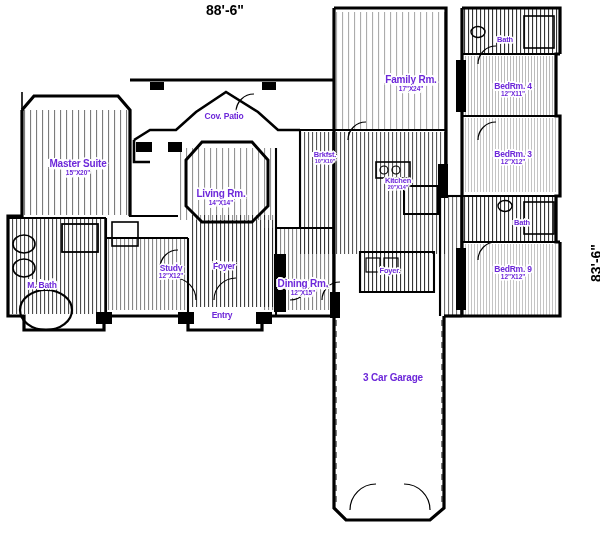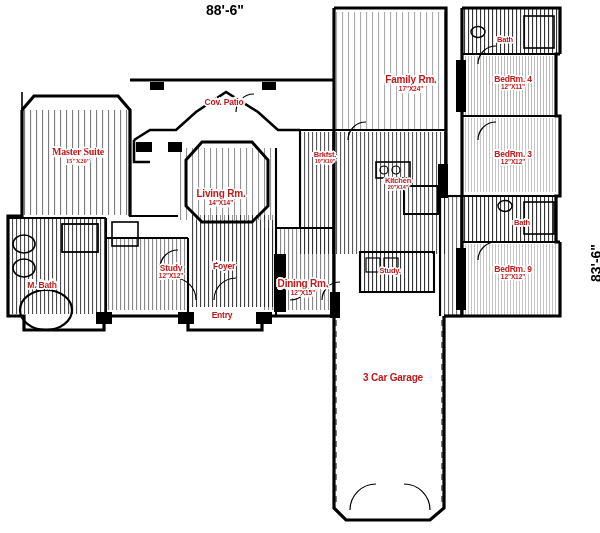--- a/index.html
+++ b/index.html
@@ -1,21 +1,21 @@
 <!DOCTYPE html>
 <html><head>
 <meta charset="utf-8">
 <style>
   html,body{margin:0;padding:0;background:#ffffff;}
   body{width:600px;height:533px;overflow:hidden;
        font-family:"Liberation Sans","DejaVu Sans",sans-serif;color:#000;}
   #plan{position:relative;width:600px;height:533px;background:#fff;}
   #svgroot{position:absolute;left:0;top:0;width:600px;height:533px;}
 
-  .lbl{position:absolute;text-align:center;font-weight:bold;color:#b91c1c;
+  .lbl{position:absolute;text-align:center;font-weight:bold;color:#6d28d9;
        line-height:1.05;white-space:nowrap;letter-spacing:-0.2px;}
   .lbl .nm{display:block;font-size:10px;font-weight:bold;}
   .lbl .dm{display:block;font-size:6.5px;font-weight:bold;letter-spacing:-0.1px;}
   .lbl.sm .nm{font-size:8.5px;}
   .lbl.xs .nm{font-size:7.5px;}
   .lbl.xs .dm{font-size:5.5px;}
   .dimtop{position:absolute;font-size:14px;font-weight:bold;letter-spacing:0px;}
   .dimright{position:absolute;font-size:14px;font-weight:bold;
             transform:rotate(-90deg);transform-origin:left top;}
   .halo{text-shadow:
@@ -193,38 +193,38 @@
     <g stroke="#000" stroke-width="1.6">
       <path d="M22,112 L22,92 M22,218 L8,218"></path>
     </g>
   </svg>
 
   <div class="dimtop halo" style="left:206px;top:2px;">88'-6"</div>
 
   <div class="dimright halo" style="left:588px;top:282px;">83'-6"</div>
 
   <div id="room-labels">
-      <div class="lbl halo " style="left: 78px; top: 156px; transform: translate(-50%, -50%); font-family: Liberation Serif, serif;">
+      <div class="lbl halo " style="left: 78px; top: 168px; transform: translate(-50%, -50%);">
         <span class="nm">Master Suite</span>
         <span class="dm">15"X20"</span>
       </div>
       <div class="lbl halo sm" style="left: 42px; top: 285px; transform: translate(-50%, -50%);">
         <span class="nm">M. Bath</span>
       </div>
       <div class="lbl halo sm" style="left: 139px; top: 272px; transform: translate(-50%, -50%); margin-left: 32px;">
         <span class="nm">Study</span>
         <span class="dm">12"X12"</span>
       </div>
       <div class="lbl halo sm" style="left: 224px; top: 266px; transform: translate(-50%, -50%); text-align: right;">
         <span class="nm">Foyer</span>
       </div>
       <div class="lbl halo sm" style="left: 222px; top: 315px; transform: translate(-50%, -50%); text-align: right;">
         <span class="nm">Entry</span>
       </div>
-      <div class="lbl halo sm" style="left: 224px; top: 102px; transform: translate(-50%, -50%);">
+      <div class="lbl halo sm" style="left: 224px; top: 116px; transform: translate(-50%, -50%);">
         <span class="nm">Cov. Patio</span>
       </div>
       <div class="lbl halo " style="left: 221px; top: 198px; transform: translate(-50%, -50%);">
         <span class="nm">Living Rm.</span>
         <span class="dm">14"X14"</span>
       </div>
       <div class="lbl halo " style="left: 303px; top: 288px; transform: translate(-50%, -50%);">
         <span class="nm">Dining Rm.</span>
         <span class="dm">12"X15"</span>
       </div>
@@ -234,26 +234,26 @@
       </div>
       <div class="lbl halo xs" style="left: 325px; top: 149px; transform: translate(-50%, -50%); margin-top: 9px;">
         <span class="nm">Brkfst.</span>
         <span class="dm">10"X10"</span>
       </div>
       <div class="lbl halo xs" style="left: 398px; top: 184px; transform: translate(-50%, -50%);">
         <span class="nm">Kitchen</span>
         <span class="dm">20"X14"</span>
       </div>
       <div class="lbl halo xs" style="left: 390px; top: 271px; transform: translate(-50%, -50%);">
-        <span class="nm">Study.</span>
+        <span class="nm">Foyer.</span>
       </div>
       <div class="lbl halo xs" style="left: 505px; top: 40px; transform: translate(-50%, -50%);">
         <span class="nm">Bath</span>
       </div>
-      <div class="lbl halo sm" style="left: 513px; top: 83px; transform: translate(-50%, -50%);">
+      <div class="lbl halo sm" style="left: 513px; top: 90px; transform: translate(-50%, -50%);">
         <span class="nm">BedRm. 4</span>
         <span class="dm">12"X11"</span>
       </div>
       <div class="lbl halo sm" style="left: 513px; top: 158px; transform: translate(-50%, -50%); text-align: center;">
         <span class="nm">BedRm. 3</span>
         <span class="dm">12"X12"</span>
       </div>
       <div class="lbl halo xs" style="left: 522px; top: 223px; transform: translate(-50%, -50%);">
         <span class="nm">Bath</span>
       </div>

